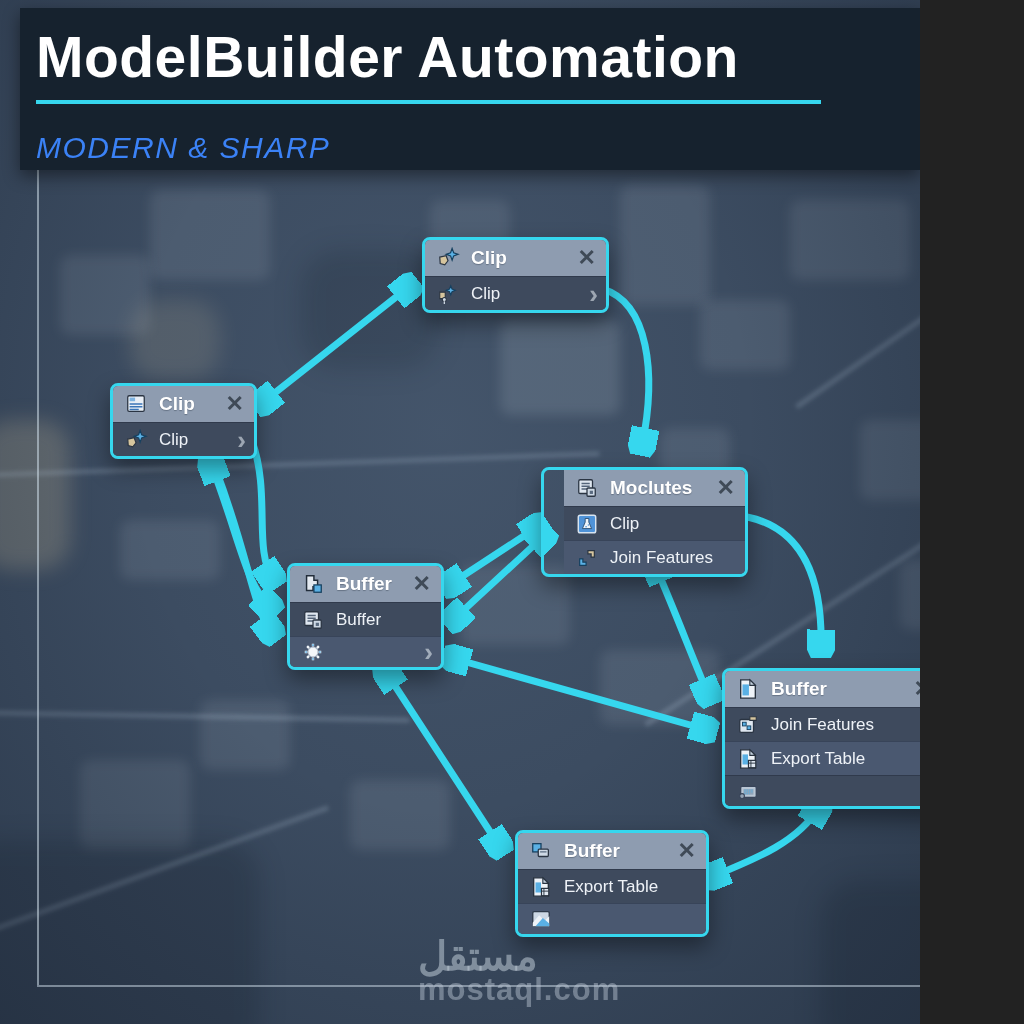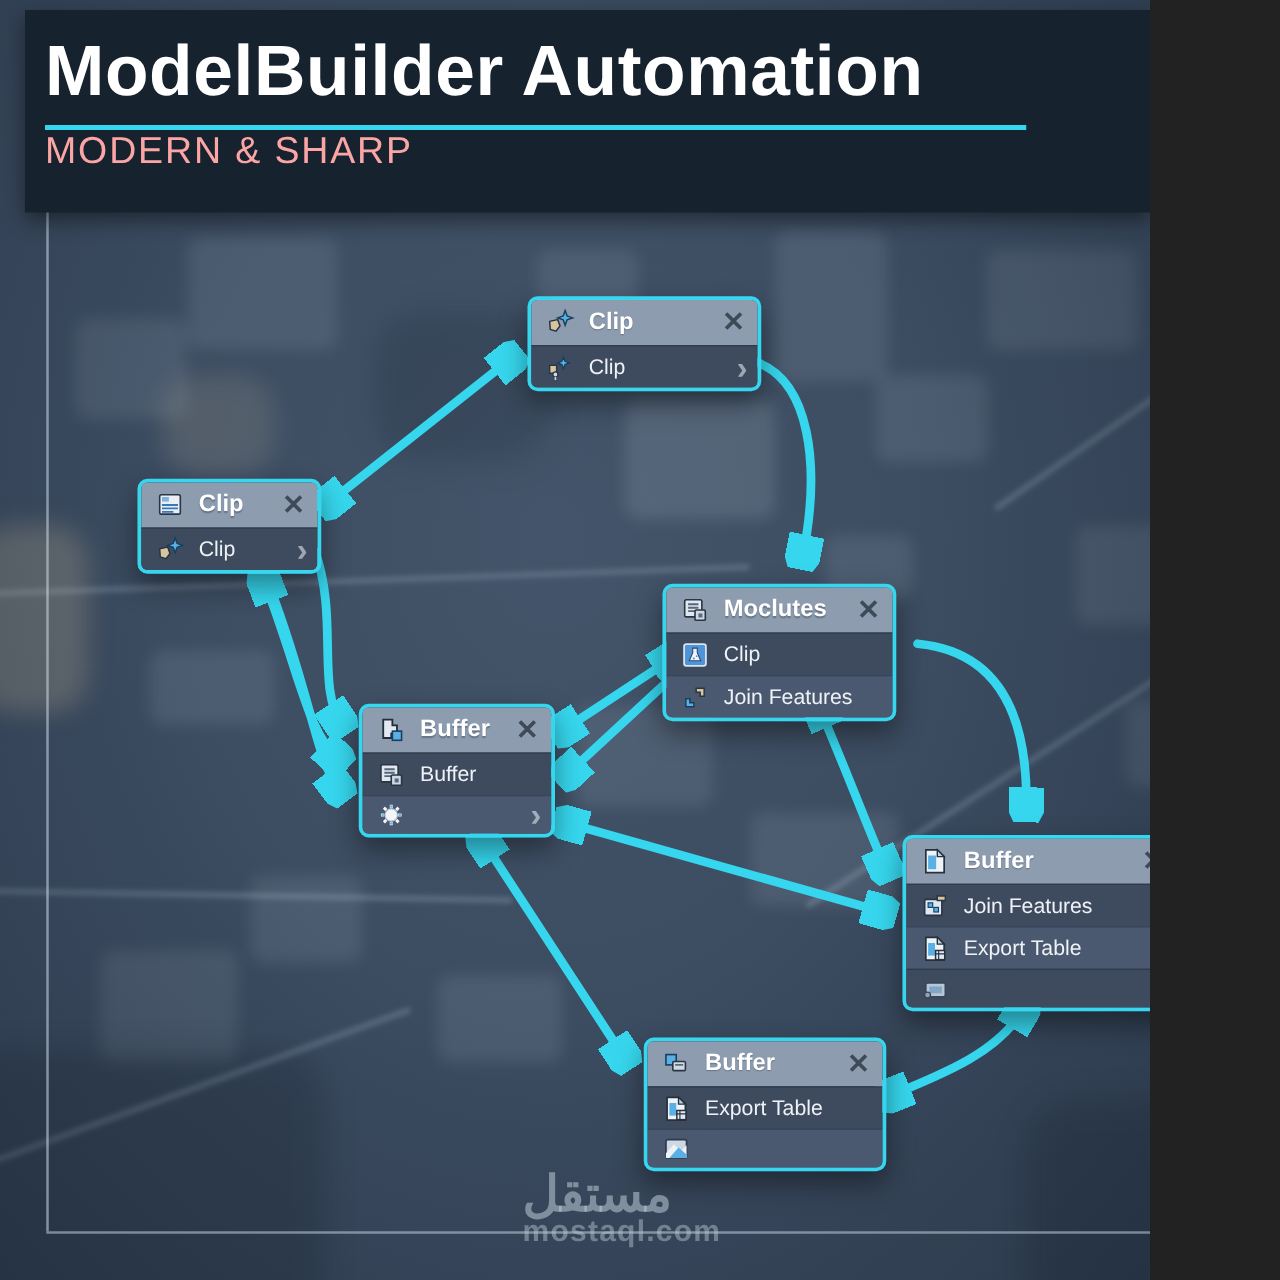--- a/index.html
+++ b/index.html
@@ -13,42 +13,42 @@
   .street{position:absolute;height:5px;border-radius:3px;background:rgba(198,214,230,.22);filter:blur(2px);}
   .vignette{position:absolute;inset:0;
      background:radial-gradient(ellipse at 48% 42%, rgba(96,116,140,.22) 0%, rgba(30,42,58,.0) 45%, rgba(18,28,42,.38) 100%);}
   .frame-v{position:absolute;left:37px;top:168px;width:2px;height:817px;background:rgba(208,222,234,.55);}
   .frame-h{position:absolute;left:37px;top:985px;right:0;height:2px;background:rgba(208,222,234,.5);}
   
   header{position:absolute;left:20px;top:8px;right:0;height:162px;background:var(--header-bg,#16222e);
          box-shadow:0 6px 16px rgba(0,0,0,.45);padding-left:16px;box-sizing:border-box;}
   h1{margin:16px 0 0 0;color:#fff;font-size:57px;font-weight:700;letter-spacing:.5px;}
   .rule{margin-top:10px;width:785px;height:4px;background:var(--accent,#2fd4ea);}
-  .subtitle{margin-top:0;color:#fca5a5;font-size:30px;font-weight:400;letter-spacing:1.5px;}
+  .subtitle{margin-top:27px;color:#3b82f6;font-size:30px;font-weight:400;letter-spacing:1.5px;font-style:italic;}
   
   svg.wires{position:absolute;inset:0;pointer-events:none;}
   svg.wires path{stroke:var(--accent,#36d7ee);stroke-width:7;fill:none;stroke-linecap:round;}
   
   .node{position:absolute;border:3px solid var(--accent,#36d7ee);border-radius:8px;overflow:hidden;
         box-shadow:0 10px 22px rgba(0,0,0,.40);}
   .node-header{display:flex;align-items:center;height:36px;background:var(--node-header,#8e9cb0);}
   .node-title{color:#fff;font-weight:700;font-size:19px;text-shadow:0 1px 1px rgba(30,40,55,.35);}
   .node-row{display:flex;align-items:center;height:33px;border-top:1px solid rgba(16,24,36,.30);}
   .node-row.short{height:30px;}
   .row-a{background:var(--row-dark,#3e4a5d);}
   .row-b{background:var(--row-light,#4a5870);}
   .icon{width:28px;height:24px;margin:0 9px 0 9px;flex:0 0 auto;display:flex;align-items:center;justify-content:center;}
   .icon svg{width:24px;height:22px;display:block;}
   .row-label{color:#eef2f7;font-size:17px;}
   .close{margin-left:auto;margin-right:10px;color:#3f4a57;font-size:22px;font-weight:700;line-height:1;cursor:pointer;}
   .chev{margin-left:auto;margin-right:8px;color:rgba(235,242,248,.55);font-size:26px;font-weight:700;line-height:1;cursor:pointer;}
   
   .watermark{position:absolute;left:418px;top:936px;width:200px;text-align:left;color:rgba(190,202,214,.55);}
   .wm-ar{font-size:40px;font-weight:700;line-height:1.0;}
-  .wm-dom{font-size:24px;font-weight:700;margin-top:-4px;color:rgba(190,202,214,.45);letter-spacing:1px;}
+  .wm-dom{font-size:31px;font-weight:700;margin-top:-4px;color:rgba(190,202,214,.45);letter-spacing:1px;}
   .sparkle{position:absolute;left:946px;top:943px;width:46px;height:46px;}
 </style>
 </head>
 <body>
 
 <div class="stage">
 
   <div class="map">
     <div class="bld" style="left:150px;top:190px;width:120px;height:90px"></div>
     <div class="bld" style="left:430px;top:200px;width:80px;height:60px"></div>
@@ -188,21 +188,21 @@
               <circle cx="4.5" cy="12" r="1.1" fill="#6db3e2"></circle>
               <circle cx="19.5" cy="12" r="1.1" fill="#6db3e2"></circle>
               <circle cx="12" cy="4.5" r="1.1" fill="#6db3e2"></circle>
               <circle cx="12" cy="19.5" r="1.1" fill="#6db3e2"></circle>
             </svg>
           </span>
           <span class="row-label"></span>
           <span class="chev">›</span>
         </div>
       </article>
-      <article class="node" style="left: 530px; top: 467px; width: 181px;">
+      <article class="node" style="left: 541px; top: 467px; width: 181px; padding-left: 20px;">
         <div class="node-header">
           <span class="icon">
             <svg viewBox="0 0 24 24">
               <rect x="3" y="3" width="15" height="15" rx="1.5" fill="#dfe7f0" stroke="#2a3442" stroke-width="1.4"></rect>
               <path d="M6,7 h9 M6,10 h9 M6,13 h6" stroke="#55657a" stroke-width="1.6" fill="none"></path>
               <rect x="12" y="12" width="9" height="9" rx="1" fill="#cdd8e4" stroke="#2a3442" stroke-width="1.4"></rect>
               <rect x="15" y="15" width="3.5" height="3.5" fill="#5a6b80"></rect>
             </svg>
           </span>
           <span class="node-title">Moclutes</span>

